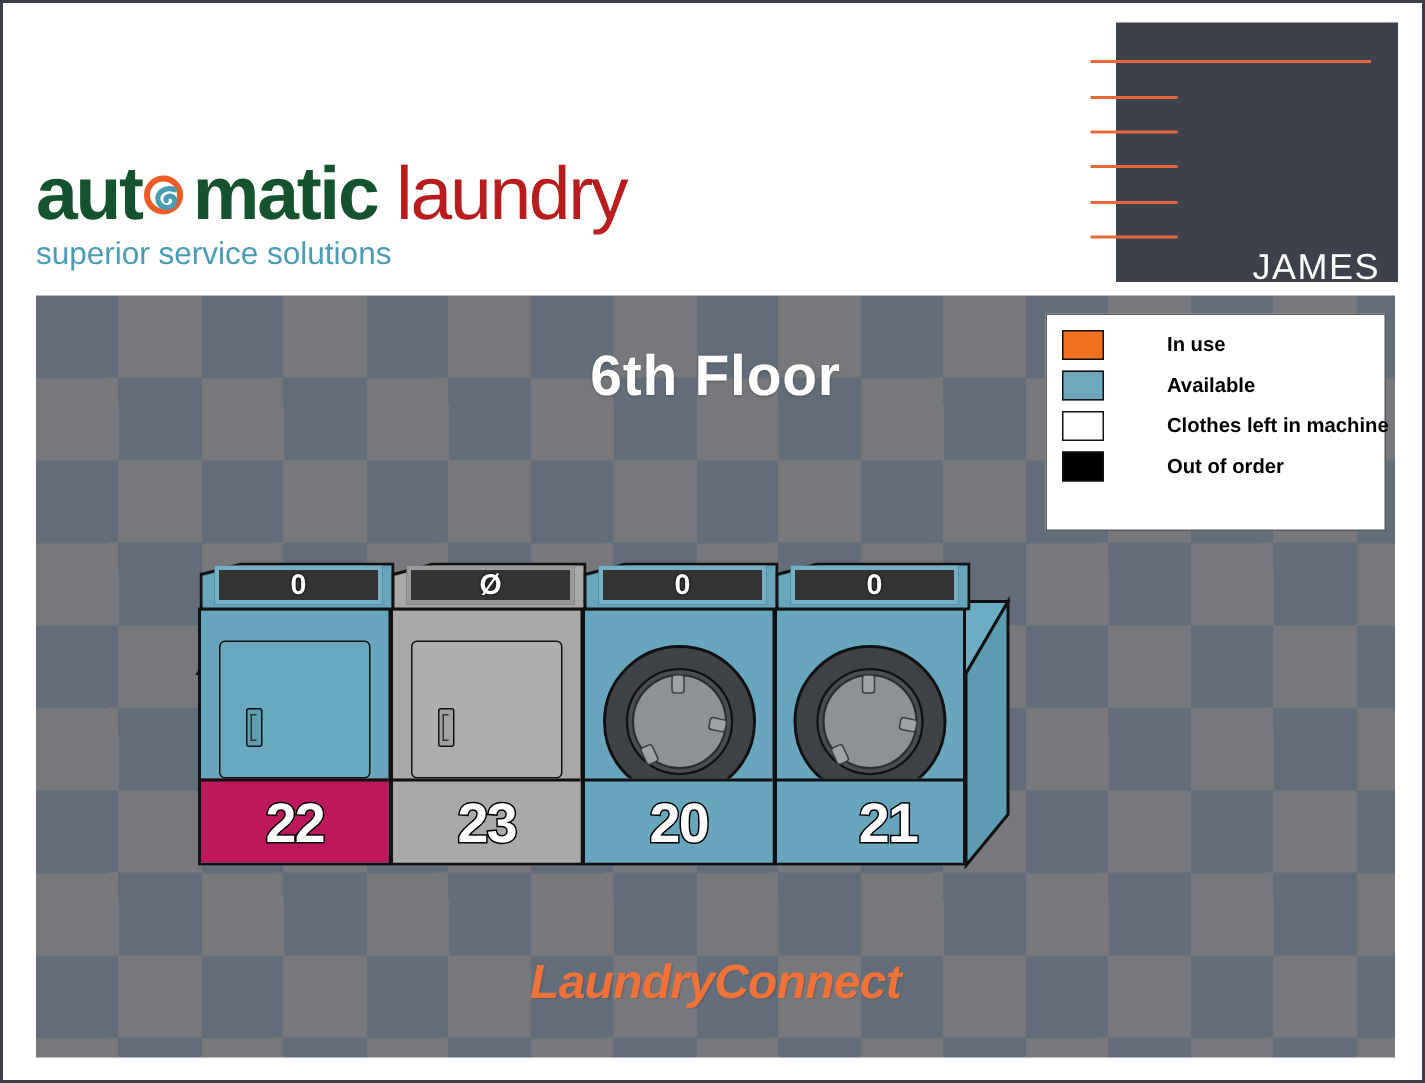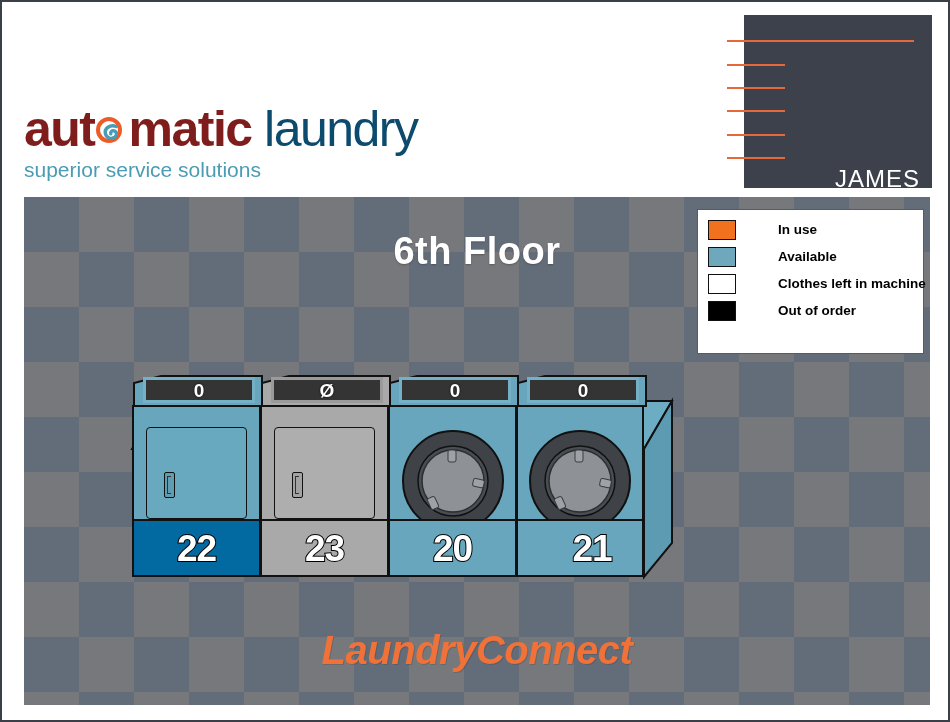--- a/index.html
+++ b/index.html
@@ -41,22 +41,22 @@
     left: 22px; top: 100px;
     width: 470px; height: 90px;
   }
   .brand-line1 {
     font-size: 50px;
     font-weight: bold;
     letter-spacing: -1.5px;
     line-height: 54px;
     white-space: nowrap;
   }
-  .brand-auto { color: #7f1d1d; }
-  .brand-laundry { color: #0c4a6e; font-weight: normal; }
+  .brand-auto { color: #14532d; }
+  .brand-laundry { color: #b91c1c; font-weight: normal; }
   .brand-o-wrap {
     position: relative;
     display: inline-block;
     width: 34px;
     height: 34px;
     vertical-align: -4px;
   }
   .brand-o-ring {
     position: absolute;
     left: 1px; top: 1px;
@@ -272,21 +272,21 @@
     pointer-events: none;
   }
 
   
   #footer-brand {
     position: absolute;
     left: 0; bottom: 32px;
     width: 906px;
     text-align: center;
     color: #f07238;
-    font-size: 40px;
+    font-size: 32px;
     font-weight: bold;
     font-style: italic;
     letter-spacing: -0.5px;
     text-shadow: 1px 1px 0 rgba(0,0,0,0.12);
   }
 </style>
 </head>
 <body>
 
 <div id="page">
@@ -364,21 +364,21 @@
           </svg>
           <div class="display" style="left:10px; top:2px; width:112px; border-color:#74b0c6;">
             <span class="display-text">0</span>
           </div>
         </div>
 
         <div class="door-panel" style="background:#69a9c0;">
           <div class="door-handle" style="background:#5f9db3;"></div>
         </div>
 
-        <div class="num-strip" style="background:#0369a1;">
+        <div class="num-strip" style="background:#be185d;">
           <span class="num-text">22</span>
         </div>
       </div>
 
       <div class="machine" style="left:130px; background:#a9a9a9;">
         <div class="riser">
           <svg class="riser-face" viewBox="0 0 130 32" preserveAspectRatio="none">
             <polygon points="1,31 1,8 28,1 129,1 129,31" fill="#a9a9a9" stroke="#111" stroke-width="2"></polygon>
           </svg>
           <div class="display" style="left:10px; top:2px; width:112px; border-color:#9a9a9a;">

